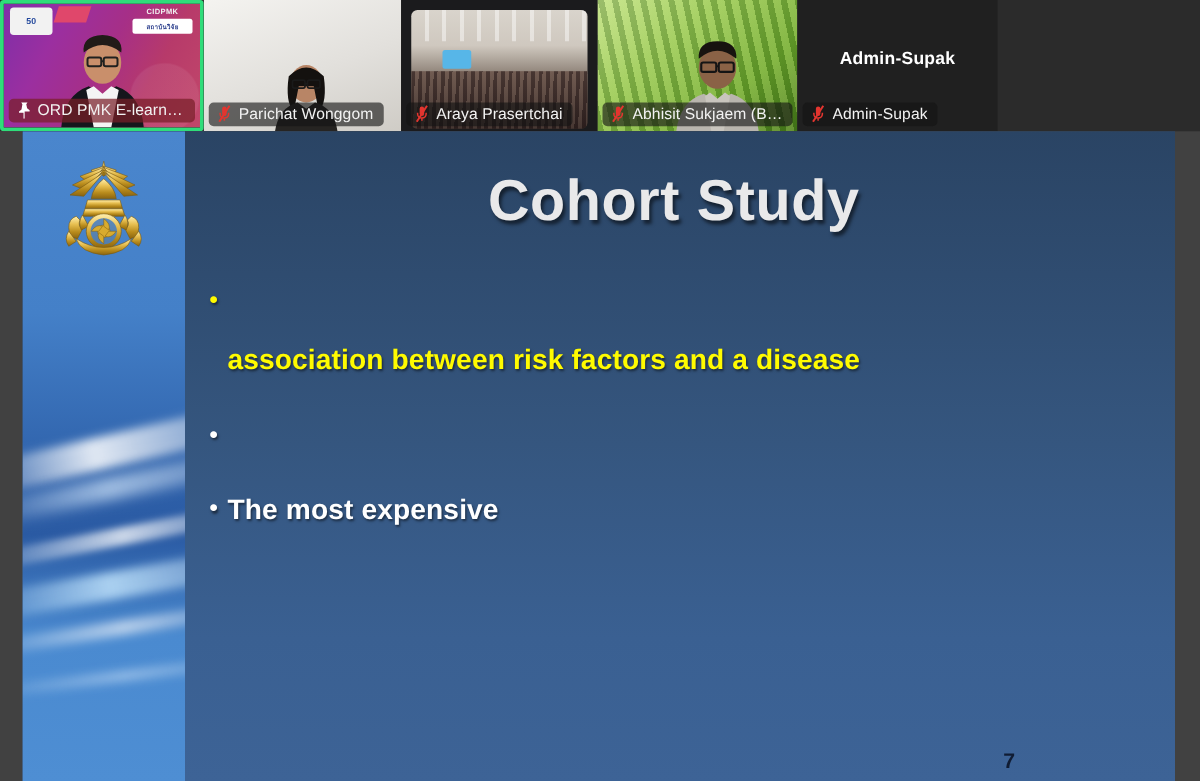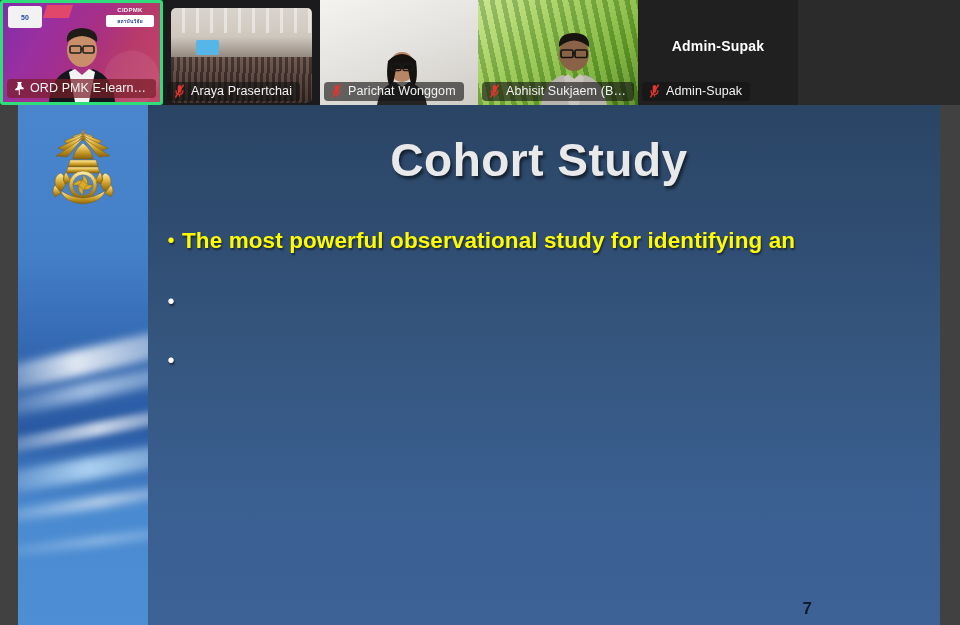--- a/index.html
+++ b/index.html
@@ -180,60 +180,60 @@
         </div>
       </div>
       <div class="namebar" style="background:rgba(120,30,40,0.72);">
         <svg class="pinico" viewBox="0 0 12 14">
           <path d="M4 1h5l-1 1.4.7 3.1 2 1.6v1.1H6.7V14h-.9V9.2H2.2V8.1l2-1.6L4.9 2.4z" fill="#ffffff"></path>
         </svg>
         <span class="nm">ORD PMK E-learning</span>
       </div>
     </div>
 
-    <div class="tile" style="width:157px;">
-      <div class="vid">
-        <div class="t2bg"></div>
-        <div class="t2hall">
-          <div class="t2lights"></div>
-          <div class="t2screen"></div>
-          <div class="t2crowd"></div>
-        </div>
-      </div>
-      <div class="namebar">
-        <svg class="micmute" viewBox="0 0 13 14">
-          <path d="M6.5 1.1a1.8 1.8 0 0 1 1.8 1.8v4a1.8 1.8 0 0 1-3.6 0v-4A1.8 1.8 0 0 1 6.5 1.1z" fill="#e3352f"></path>
-          <path d="M3.1 6.2v.9a3.4 3.4 0 0 0 6.8 0v-.9" fill="none" stroke="#e3352f" stroke-width="1.2"></path>
-          <line x1="6.5" y1="10.5" x2="6.5" y2="12.6" stroke="#e3352f" stroke-width="1.2"></line>
-          <line x1="10.6" y1="0.6" x2="2.4" y2="13.4" stroke="#e3352f" stroke-width="1.6"></line>
-        </svg>
-        <span class="nm">Araya Prasertchai</span>
-      </div>
-    </div>
-
     <div class="tile" style="width:158px;">
       <div class="vid">
         <div class="t3bg"></div>
         <svg class="t3p" viewBox="0 0 74 62">
           <ellipse cx="37" cy="24" rx="13" ry="15" fill="#b88566"></ellipse>
           <path d="M23 18 q14 -14 28 0 q3 21 -4 28 l-4 -20 h-12 l-4 20 q-7 -7 -4 -28z" fill="#14110f"></path>
           <path d="M12 62 q3 -19 18 -23 l7 5 l7 -5 q15 4 18 23z" fill="#262422"></path>
           <rect x="26" y="21" width="10" height="6.5" rx="1.5" fill="none" stroke="#1a1a1a" stroke-width="1.4"></rect>
           <rect x="38" y="21" width="10" height="6.5" rx="1.5" fill="none" stroke="#1a1a1a" stroke-width="1.4"></rect>
           <line x1="36" y1="24" x2="38" y2="24" stroke="#1a1a1a" stroke-width="1.4"></line>
         </svg>
       </div>
       <div class="namebar">
         <svg class="micmute" viewBox="0 0 13 14">
           <path d="M6.5 1.1a1.8 1.8 0 0 1 1.8 1.8v4a1.8 1.8 0 0 1-3.6 0v-4A1.8 1.8 0 0 1 6.5 1.1z" fill="#e3352f"></path>
           <path d="M3.1 6.2v.9a3.4 3.4 0 0 0 6.8 0v-.9" fill="none" stroke="#e3352f" stroke-width="1.2"></path>
           <line x1="6.5" y1="10.5" x2="6.5" y2="12.6" stroke="#e3352f" stroke-width="1.2"></line>
           <line x1="10.6" y1="0.6" x2="2.4" y2="13.4" stroke="#e3352f" stroke-width="1.6"></line>
         </svg>
         <span class="nm">Parichat Wonggom</span>
+      </div>
+    </div>
+
+    <div class="tile" style="width:157px;">
+      <div class="vid">
+        <div class="t2bg"></div>
+        <div class="t2hall">
+          <div class="t2lights"></div>
+          <div class="t2screen"></div>
+          <div class="t2crowd"></div>
+        </div>
+      </div>
+      <div class="namebar">
+        <svg class="micmute" viewBox="0 0 13 14">
+          <path d="M6.5 1.1a1.8 1.8 0 0 1 1.8 1.8v4a1.8 1.8 0 0 1-3.6 0v-4A1.8 1.8 0 0 1 6.5 1.1z" fill="#e3352f"></path>
+          <path d="M3.1 6.2v.9a3.4 3.4 0 0 0 6.8 0v-.9" fill="none" stroke="#e3352f" stroke-width="1.2"></path>
+          <line x1="6.5" y1="10.5" x2="6.5" y2="12.6" stroke="#e3352f" stroke-width="1.2"></line>
+          <line x1="10.6" y1="0.6" x2="2.4" y2="13.4" stroke="#e3352f" stroke-width="1.6"></line>
+        </svg>
+        <span class="nm">Araya Prasertchai</span>
       </div>
     </div>
 
     <div class="tile" style="width:160px;">
       <div class="vid">
         <div class="t4bg"></div>
         <svg class="t4p" viewBox="0 0 92 78">
           <ellipse cx="46" cy="27" rx="15" ry="17" fill="#8a6246"></ellipse>
           <path d="M31 20 q15 -13 30 0 q1 -14 -15 -14 q-16 0 -15 14z" fill="#17130f"></path>
           <path d="M13 78 q3 -24 22 -30 l11 6 l11 -6 q19 6 22 30z" fill="#b9b5ae"></path>
@@ -324,29 +324,33 @@
           </g>
         </svg>
       </div>
 
       <div id="title">Cohort Study</div>
 
       <div id="bullets">
 
         <div class="brow r1 hi">
           <span class="bul bulc">•</span>
-          <span class="btxt">The most powerful observational study for identifying an</span>
+        </div>
+        <div class="brow hi r1cont">
+          <span class="bul"></span>
+          <span class="btxt">association between risk factors and a disease</span>
         </div>
 
         <div class="brow wt sp2">
           <span class="bul bulc">•</span>
         </div>
 
         <div class="brow wt sp3">
           <span class="bul bulc">•</span>
+          <span class="btxt">The most expensive</span>
         </div>
 
       </div>
 
       <div id="pagenum">7</div>
     </div>
   </div>
 
 </div>
 

